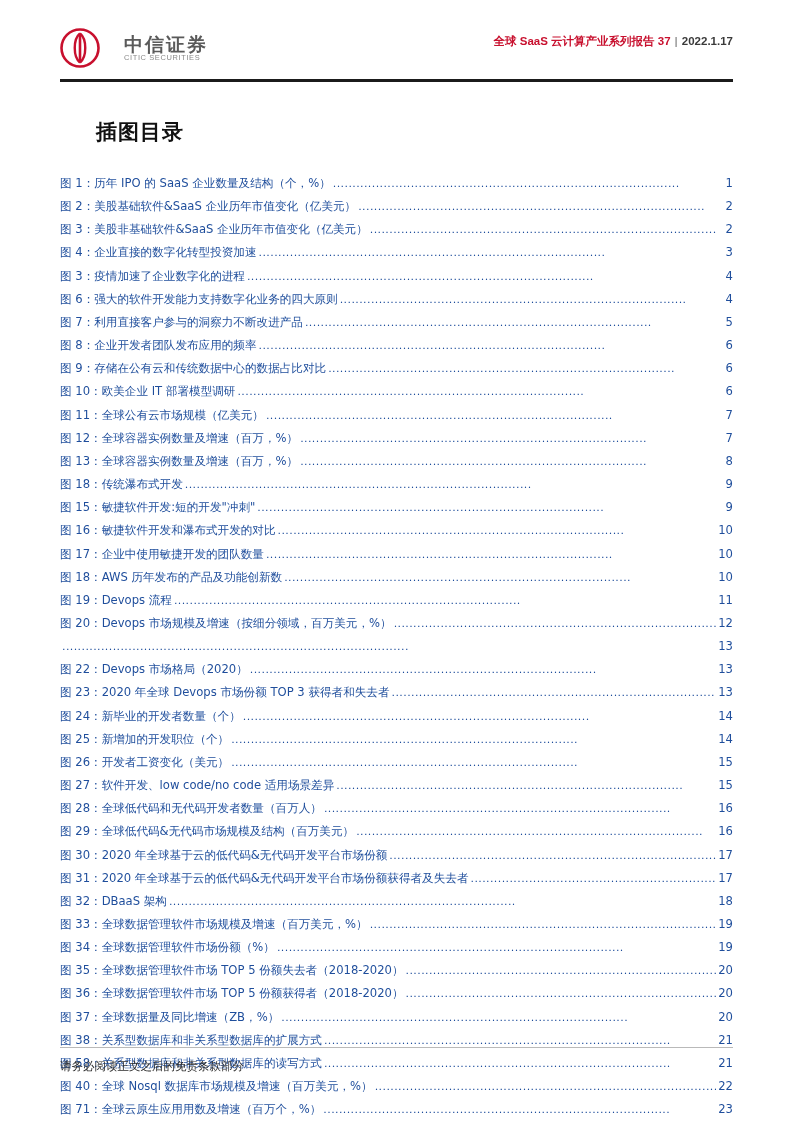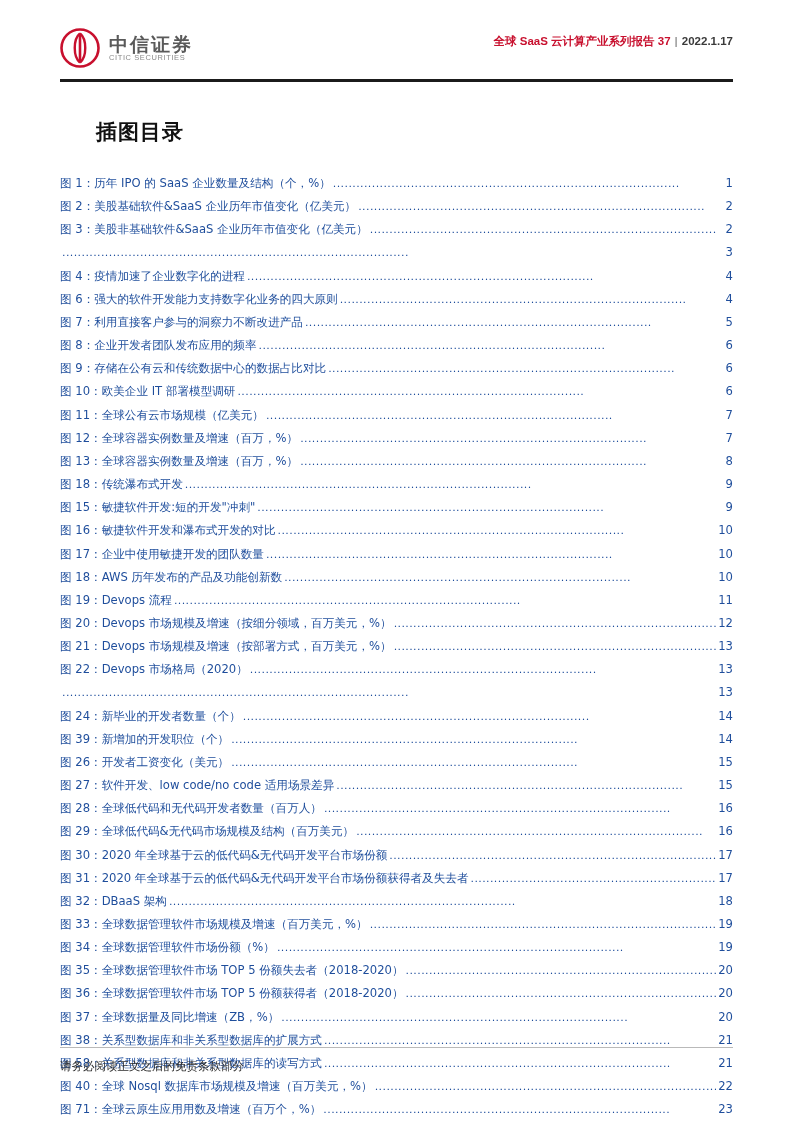--- a/index.html
+++ b/index.html
@@ -29,21 +29,21 @@
     left: 60px;
     right: 60px;
     height: 58px;
   }
   .logo-wrap {
     position: absolute;
     left: 0;
     top: 0;
     display: flex;
     align-items: center;
-    gap: 9px;
+    gap: 24px;
   }
   .logo-mark {
     width: 40px;
     height: 40px;
     position: relative;
   }
   .logo-text {
     display: flex;
     flex-direction: column;
     justify-content: center;
@@ -192,25 +192,26 @@
         <span class="toc-label">图 2：美股基础软件&amp;SaaS 企业历年市值变化（亿美元）</span>
         <span class="toc-dots">.........................................................................................</span>
         <span class="toc-page">2</span>
       </div>
       <div class="toc-row">
         <span class="toc-label">图 3：美股非基础软件&amp;SaaS 企业历年市值变化（亿美元）</span>
         <span class="toc-dots">.........................................................................................</span>
         <span class="toc-page">2</span>
       </div>
       <div class="toc-row">
+        <span class="toc-label">图 4：企业直接的数字化转型投资加速</span>
         <span class="toc-dots">.........................................................................................</span>
         <span class="toc-page">3</span>
       </div>
       <div class="toc-row">
-        <span class="toc-label">图 4：疫情加速了企业数字化的进程</span>
+        <span class="toc-label">图 3：疫情加速了企业数字化的进程</span>
         <span class="toc-dots">.........................................................................................</span>
         <span class="toc-page">4</span>
       </div>
       <div class="toc-row">
         <span class="toc-label">图 6：强大的软件开发能力支持数字化业务的四大原则</span>
         <span class="toc-dots">.........................................................................................</span>
         <span class="toc-page">4</span>
       </div>
       <div class="toc-row">
         <span class="toc-label">图 7：利用直接客户参与的洞察力不断改进产品</span>
@@ -276,40 +277,40 @@
         <span class="toc-label">图 19：Devops 流程</span>
         <span class="toc-dots">.........................................................................................</span>
         <span class="toc-page">11</span>
       </div>
       <div class="toc-row">
         <span class="toc-label">图 20：Devops 市场规模及增速（按细分领域，百万美元，%）</span>
         <span class="toc-dots">.........................................................................................</span>
         <span class="toc-page">12</span>
       </div>
       <div class="toc-row">
-        <span class="toc-label">图 21：Devops 市场规模及增速（按部署方式，百万美元，%）</span>
         <span class="toc-dots">.........................................................................................</span>
         <span class="toc-page">13</span>
       </div>
       <div class="toc-row">
         <span class="toc-label">图 22：Devops 市场格局（2020）</span>
         <span class="toc-dots">.........................................................................................</span>
         <span class="toc-page">13</span>
       </div>
       <div class="toc-row">
+        <span class="toc-label">图 23：2020 年全球 Devops 市场份额 TOP 3 获得者和失去者</span>
         <span class="toc-dots">.........................................................................................</span>
         <span class="toc-page">13</span>
       </div>
       <div class="toc-row">
         <span class="toc-label">图 24：新毕业的开发者数量（个）</span>
         <span class="toc-dots">.........................................................................................</span>
         <span class="toc-page">14</span>
       </div>
       <div class="toc-row">
-        <span class="toc-label">图 39：新增加的开发职位（个）</span>
+        <span class="toc-label">图 25：新增加的开发职位（个）</span>
         <span class="toc-dots">.........................................................................................</span>
         <span class="toc-page">14</span>
       </div>
       <div class="toc-row">
         <span class="toc-label">图 26：开发者工资变化（美元）</span>
         <span class="toc-dots">.........................................................................................</span>
         <span class="toc-page">15</span>
       </div>
       <div class="toc-row">
         <span class="toc-label">图 27：软件开发、low code/no code 适用场景差异</span>

